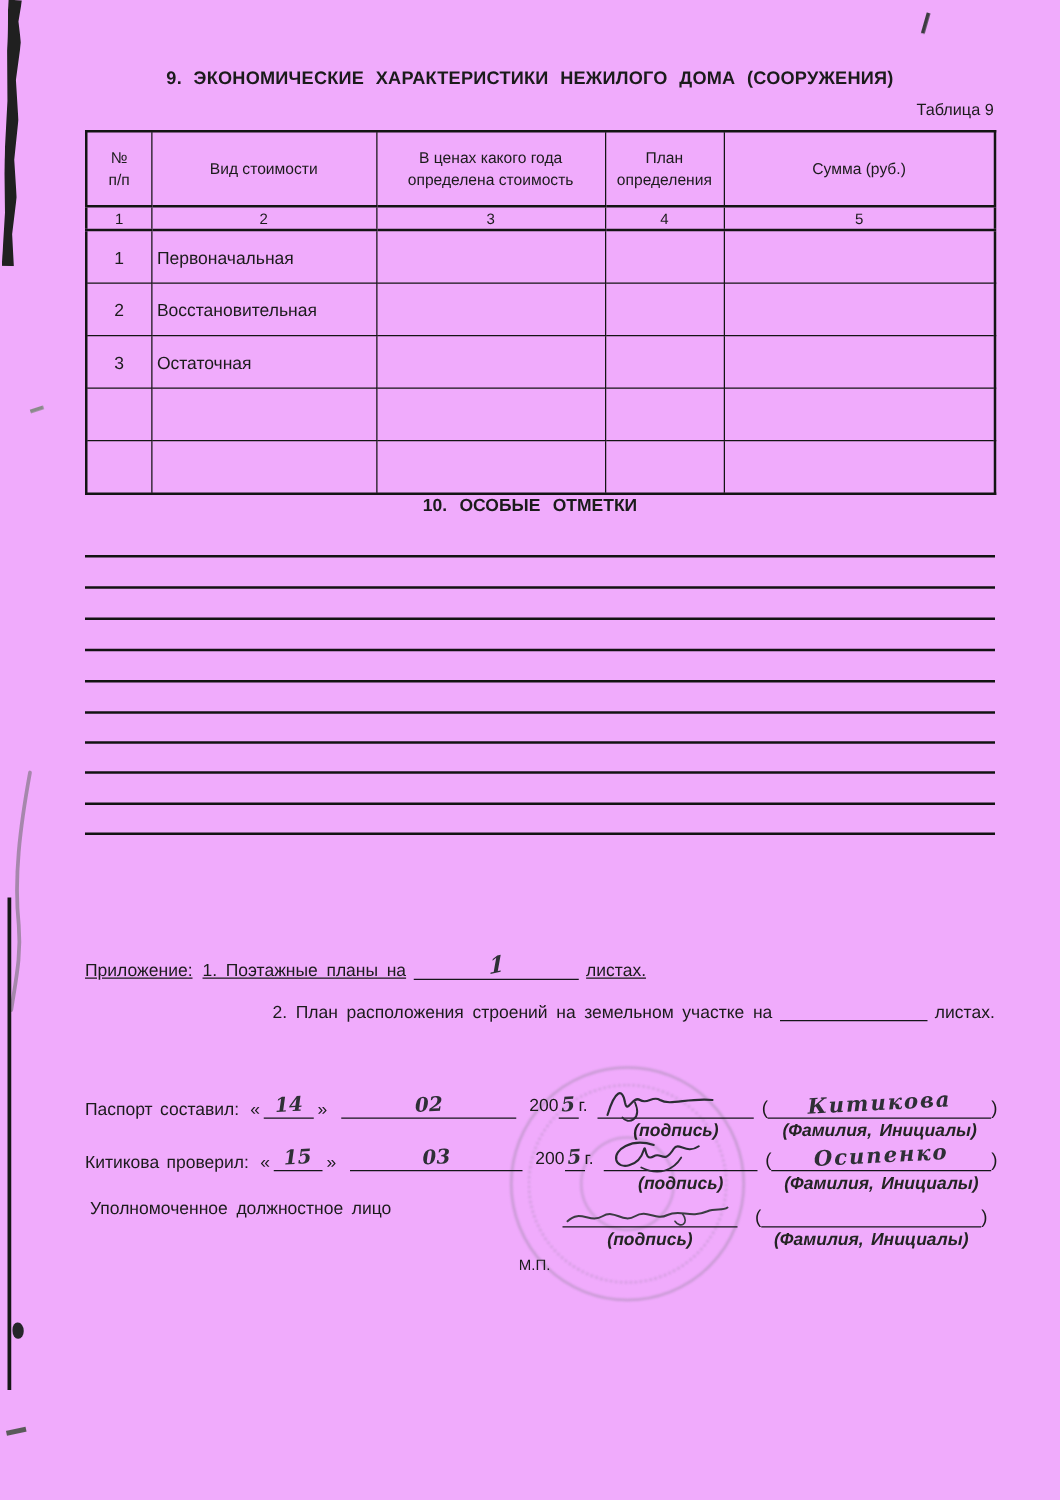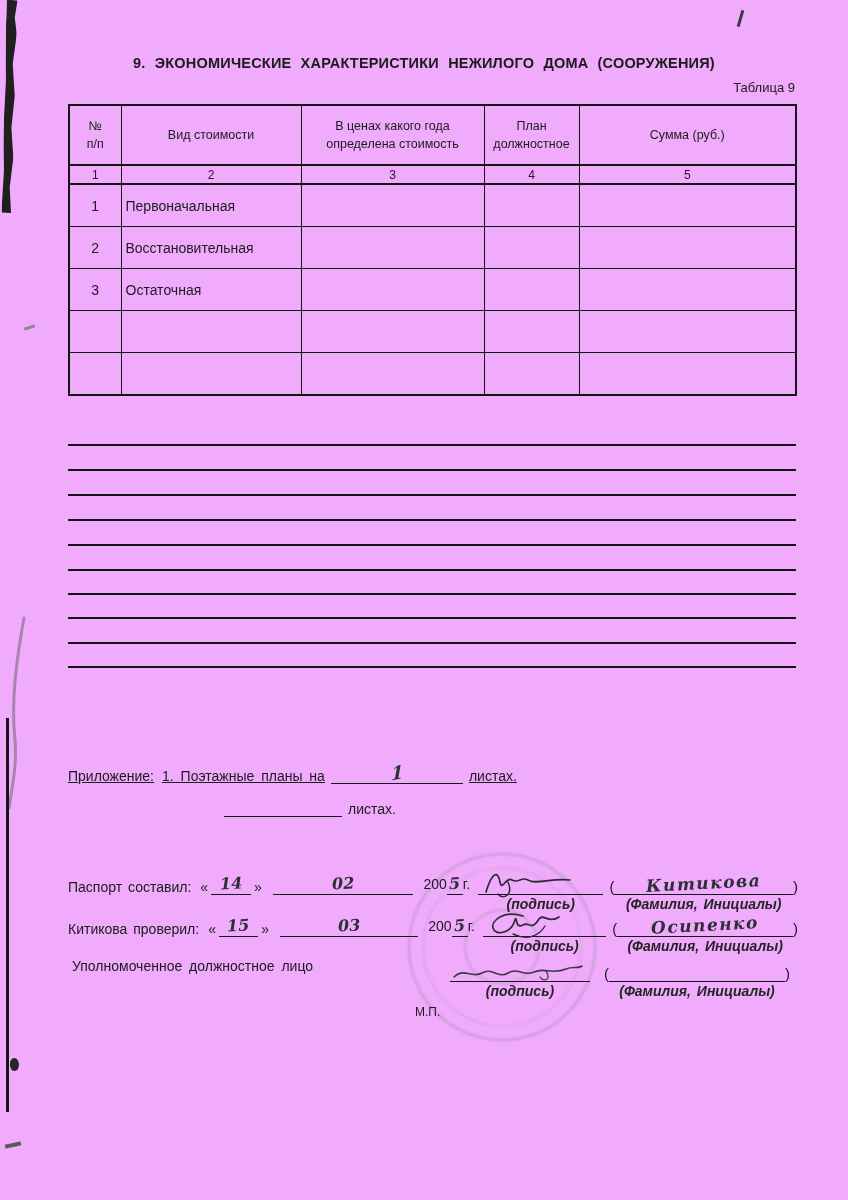--- a/index.html
+++ b/index.html
@@ -99,21 +99,21 @@
         <div>№</div>
         <div>п/п</div>
       </td>
       <td>Вид стоимости</td>
       <td>
         <div>В ценах какого года</div>
         <div>определена стоимость</div>
       </td>
       <td>
         <div>План</div>
-        <div>должностное</div>
+        <div>определения</div>
       </td>
       <td>Сумма (руб.)</td>
     </tr>
     <tr class="nums">
       <td>1</td>
       <td>2</td>
       <td>3</td>
       <td>4</td>
       <td>5</td>
     </tr>
@@ -148,40 +148,42 @@
     <tr class="body">
       <td></td>
       <td class="namecell"></td>
       <td></td>
       <td></td>
       <td></td>
     </tr>
     </tbody>
   </table>
 
+  <div class="title10">10. ОСОБЫЕ ОТМЕТКИ</div>
   <div class="note-line" style="top:444px;"></div>
   <div class="note-line" style="top:469px;"></div>
   <div class="note-line" style="top:494px;"></div>
   <div class="note-line" style="top:519px;"></div>
   <div class="note-line" style="top:544px;"></div>
   <div class="note-line" style="top:569px;"></div>
   <div class="note-line" style="top:593px;"></div>
   <div class="note-line" style="top:617px;"></div>
   <div class="note-line" style="top:642px;"></div>
   <div class="note-line" style="top:666px;"></div>
 
   <div class="att-row" style="left:68px;top:762px;text-decoration:underline;">
     <span style="margin-right:8px;">Приложение:</span>
     <span>1. Поэтажные планы на</span>
     <span class="blank att-blank1">
       <i class="hand slash">1</i>
     </span>
     <span>листах.</span>
   </div>
   <div class="att-row" style="left:218px;top:795px;">
+    <span>2. План расположения строений на земельном участке на</span>
     <span class="blank att-blank2"></span>
     <span>листах.</span>
   </div>
 
   <div class="stamp">
     <div class="stamp-outer"></div>
     <div class="stamp-mid"></div>
     <div class="stamp-inner"></div>
   </div>
 

